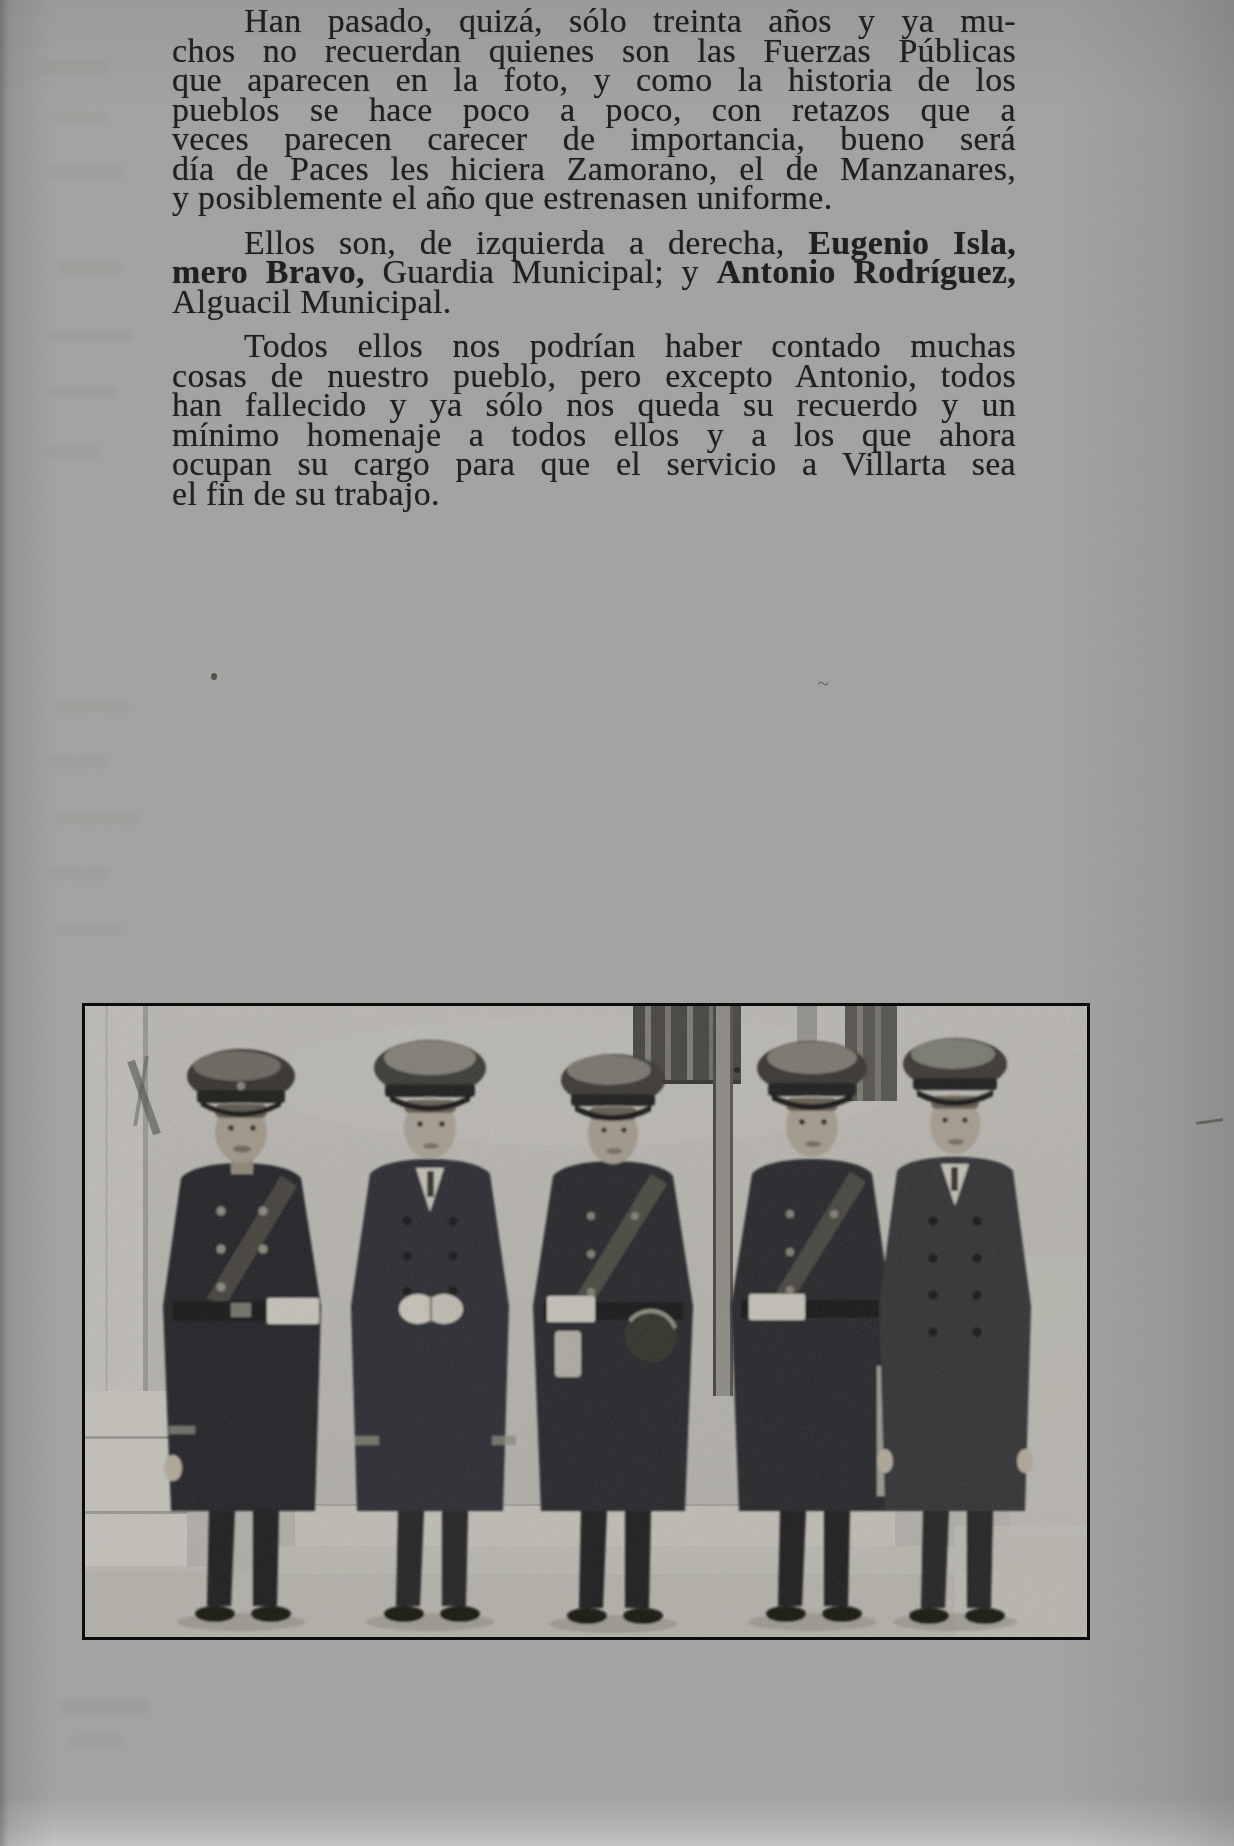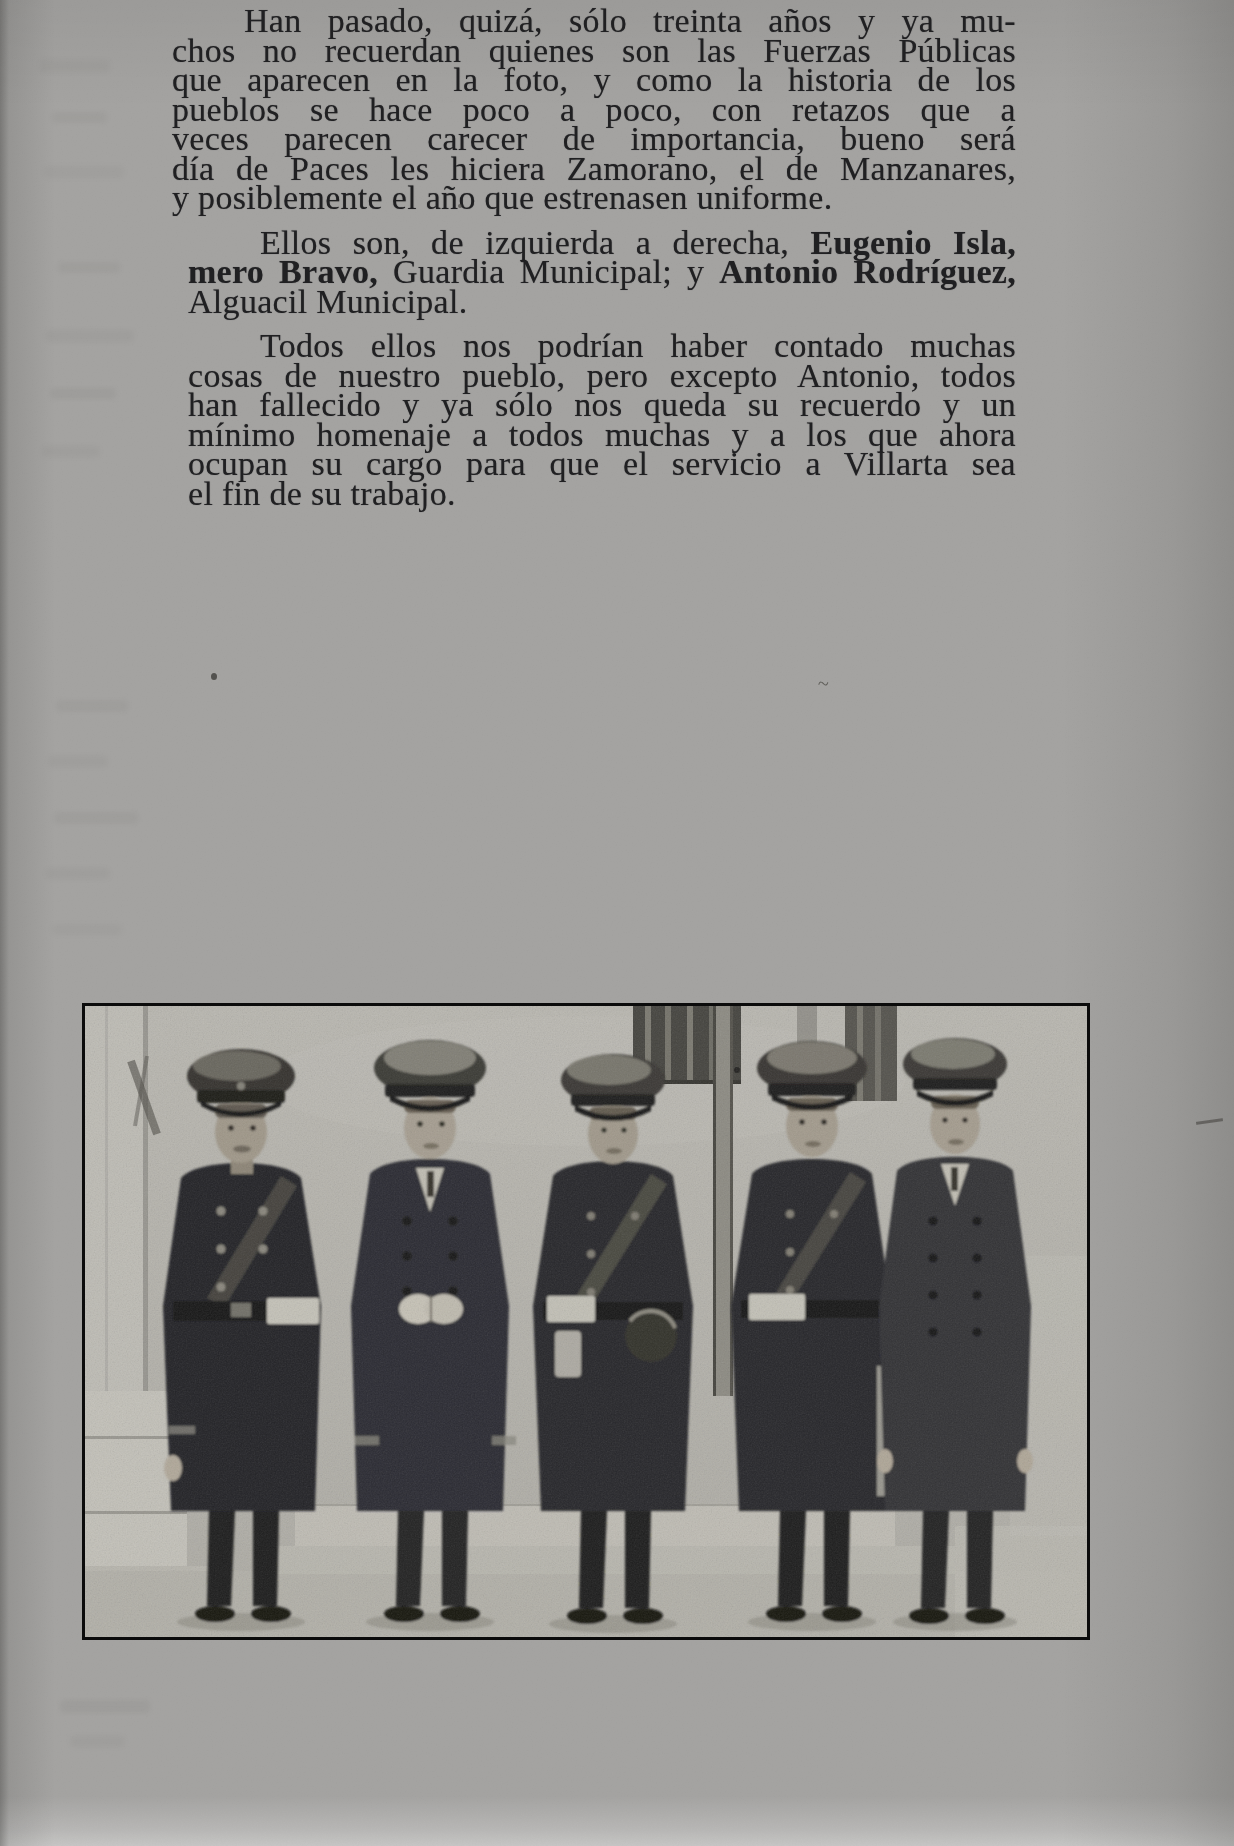--- a/index.html
+++ b/index.html
@@ -7,21 +7,21 @@
        font-family:"Liberation Serif","DejaVu Serif",serif;
        background-color:#a5a4a2;
        background-image:
          linear-gradient(to bottom, rgba(0,0,0,0.05), rgba(0,0,0,0) 110px),
          linear-gradient(to right, rgba(50,50,48,0.38) 0px, rgba(50,50,48,0.12) 9px, rgba(0,0,0,0) 55px),
          linear-gradient(to right, rgba(0,0,0,0) 86%, rgba(60,60,58,0.10) 95%, rgba(55,55,53,0.20) 100%),
          linear-gradient(to bottom, rgba(0,0,0,0) 1796px, rgba(255,255,255,0.22) 1830px, rgba(255,255,255,0.38) 1846px);}
   .text-block{position:absolute;left:172px;top:6px;width:844px;
        font-size:34px;line-height:29.5px;color:#202022;letter-spacing:.3px;
        text-shadow:0 0 1px rgba(25,25,28,.45);}
-  .para + .para{margin-top:15px;margin-left:16px;}
+  .para + .para{margin-top:15px;}
   .line{text-align:justify;text-align-last:justify;}
   .line.first{padding-left:72px;}
   .line.last{text-align-last:left;}
   .b{font-weight:700;}
   .photo-frame{position:absolute;left:82px;top:1003px;width:1008px;height:637px;
        border:3px solid #0b0b0b;box-sizing:border-box;background:#b6b4ad;}
   .photo-frame svg{display:block;}
   .ghost{position:absolute;background:#64635f;filter:blur(2.5px);border-radius:4px;pointer-events:none;}
   .artifact{position:absolute;pointer-events:none;}
   #dot1{left:211px;top:673px;width:6px;height:7px;background:#3f3e3b;border-radius:50%;opacity:.8;filter:blur(.4px);}
@@ -45,21 +45,21 @@
     </div>
     <div class="para">
       <div class="line first"><span>Ellos son, de izquierda a derecha, </span><span class="b">Eugenio Isla,</span></div>
       <div class="line"><span class="b">mero Bravo,</span><span> Guardia Municipal; y </span><span class="b">Antonio Rodríguez,</span></div>
       <div class="line last"><span>Alguacil Municipal.</span></div>
     </div>
     <div class="para">
       <div class="line first"><span>Todos ellos nos podrían haber contado muchas</span></div>
       <div class="line"><span>cosas de nuestro pueblo, pero excepto Antonio, todos</span></div>
       <div class="line"><span>han fallecido y ya sólo nos queda su recuerdo y un</span></div>
-      <div class="line"><span>mínimo homenaje a todos muchas y a los que ahora</span></div>
+      <div class="line"><span>mínimo homenaje a todos ellos y a los que ahora</span></div>
       <div class="line"><span>ocupan su cargo para que el servicio a Villarta sea</span></div>
       <div class="line last"><span>el fin de su trabajo.</span></div>
     </div>
   </div>
 
 <div>
   <div class="ghost" style="left:40px;top:60px;width:70px;height:12px;opacity:.07;"></div>
   <div class="ghost" style="left:52px;top:112px;width:55px;height:11px;opacity:.08;"></div>
   <div class="ghost" style="left:44px;top:166px;width:80px;height:12px;opacity:.06;"></div>
   <div class="ghost" style="left:58px;top:262px;width:62px;height:11px;opacity:.08;"></div>

